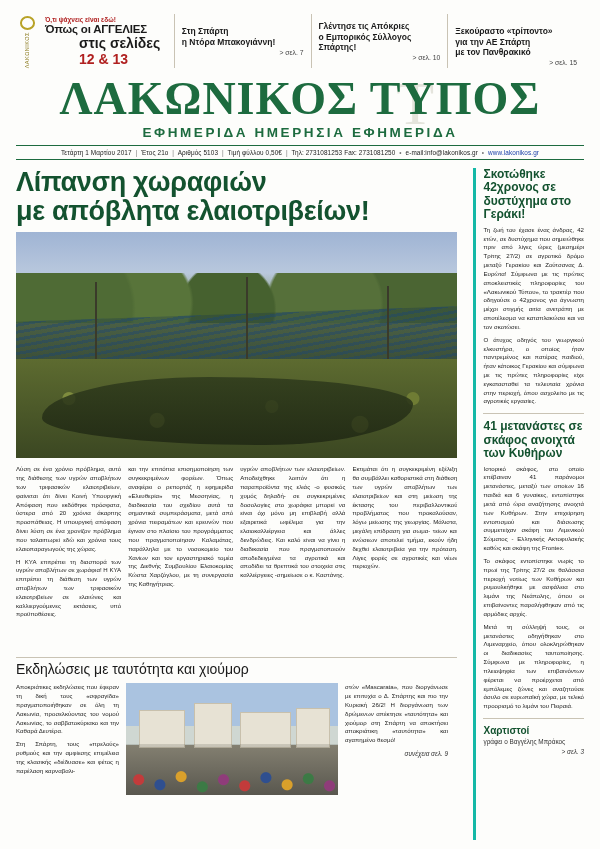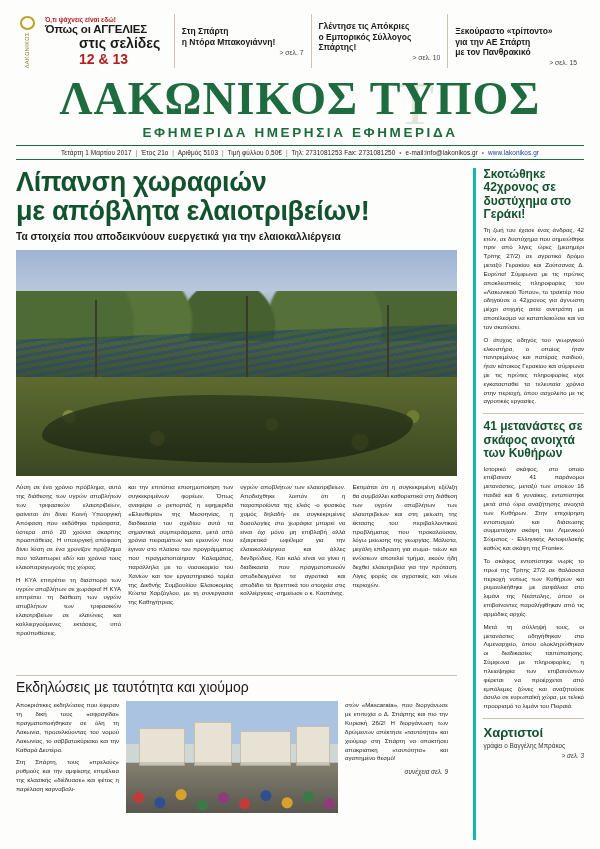--- a/index.html
+++ b/index.html
@@ -306,21 +306,21 @@
   }
   .r-body {
     font-size: 6.1px;
     line-height: 1.45;
     color: #222;
     text-align: justify;
   }
   .r-body p { margin: 0 0 4px 0; }
   .r-divider { border-top: 1px solid #c9c3b4; margin: 7px 0 6px 0; }
   .r-foot-head {
-    font-size: 13px;
+    font-size: 10px;
     font-weight: bold;
     color: #13522f;
   }
   .r-foot-sub {
     font-size: 6.4px;
     color: #333;
     margin-top: 2px;
   }
   .r-foot-ref {
     font-size: 6.4px;
@@ -395,21 +395,20 @@
     <span class="url">www.lakonikos.gr</span>
   </div>
 
   <div class="content">
 
     <div class="left-col">
 
       <div>
         <div class="lead-head">Λίπανση χωραφιών</div>
         <div class="lead-head">με απόβλητα ελαιοτριβείων!</div>
-        <div class="lead-sub">Τα στοιχεία που αποδεικνύουν ευεργετικά για την ελαιοκαλλιέργεια</div>
 
         <div class="lead-photo">
           <div class="sky"></div>
           <div class="treeline"></div>
           <div class="net"></div>
           <div class="ground"></div>
           <div class="waste"></div>
           <div class="pole" style="left:18%;top:22%;height:34%"></div>
           <div class="pole" style="left:52%;top:20%;height:36%"></div>
           <div class="pole" style="left:84%;top:24%;height:32%"></div>

